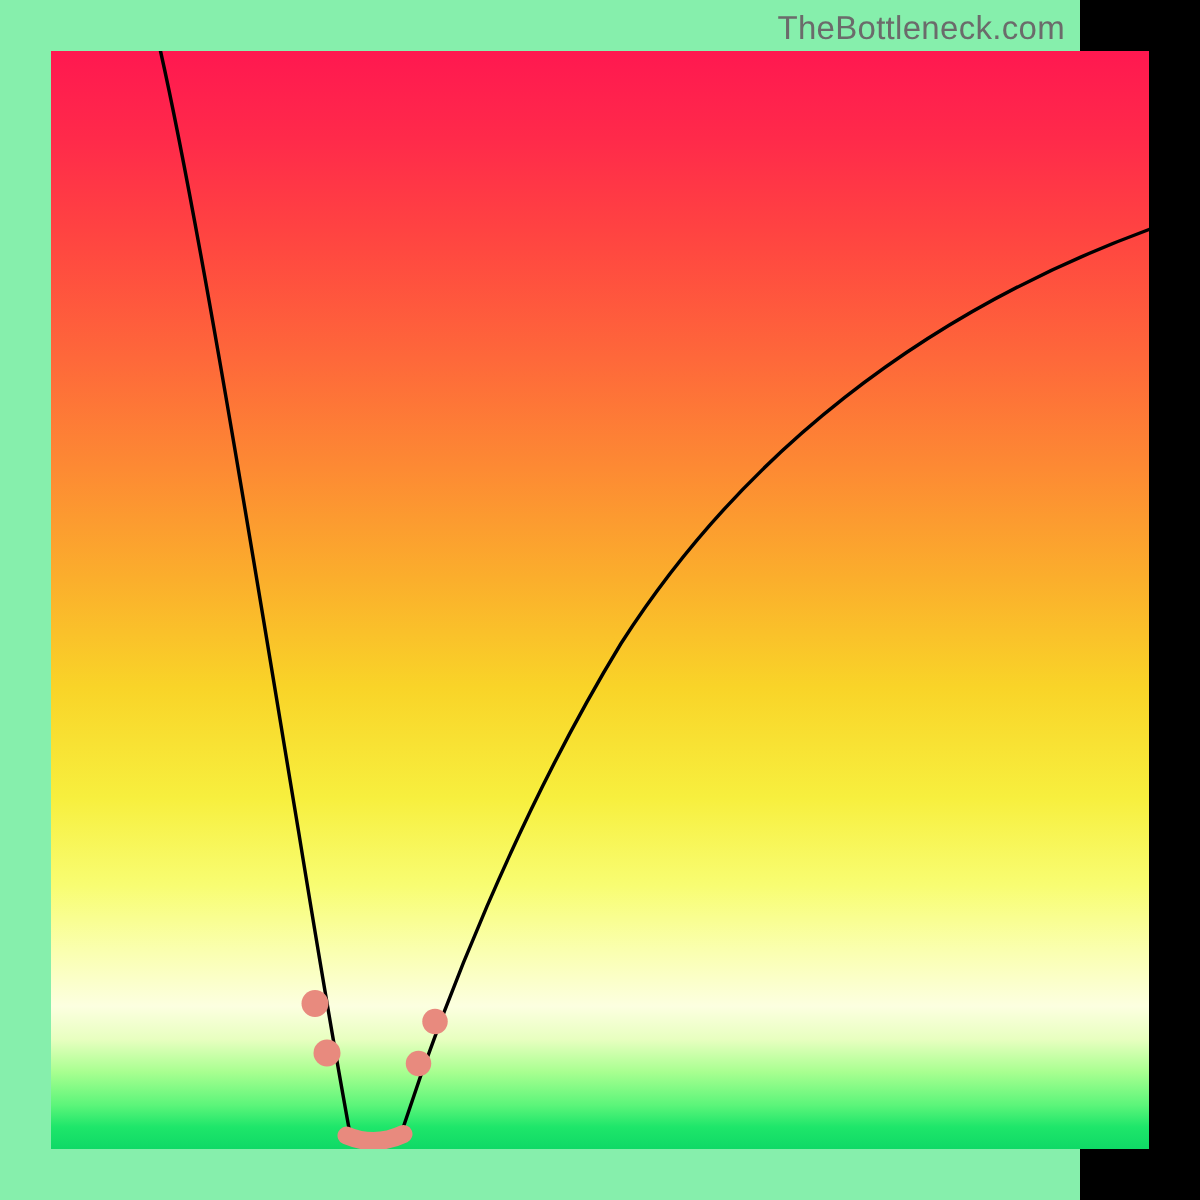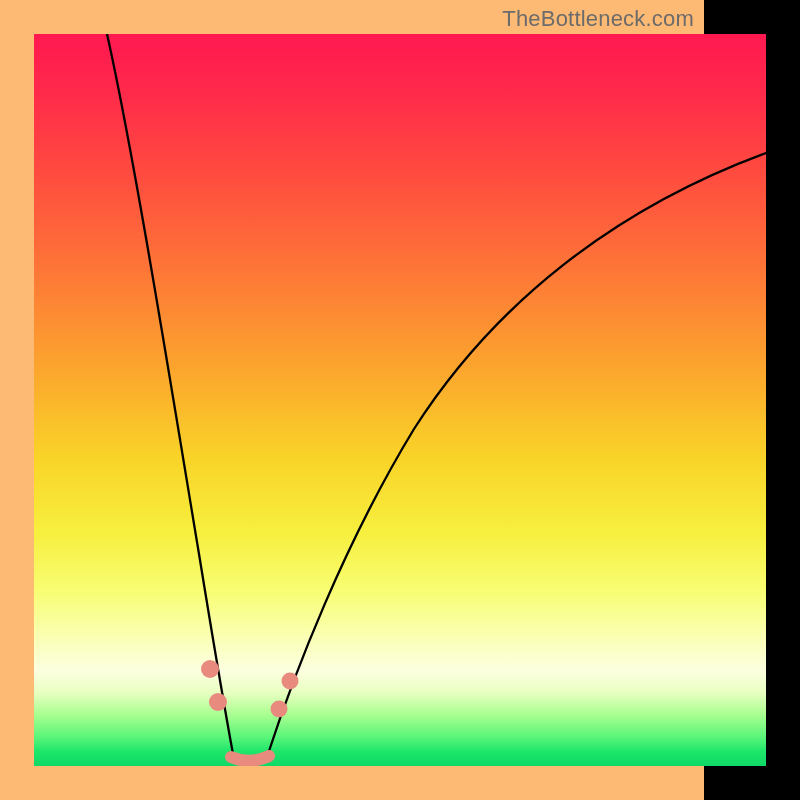--- a/index.html
+++ b/index.html
@@ -10,21 +10,22 @@
     background: #000;
     overflow: hidden;
     font-family: Arial, Helvetica, sans-serif;
   }
   .frame {
     position: absolute;
     top: 0;
     left: 0;
     width: 704px;
     height: 800px;
-    background: #fdba74;
+    background: #86efac;
+    padding-left: 16px;
   }
   .plot {
     position: absolute;
     top: 34px;
     left: 34px;
     width: 732px;
     height: 732px;
     
     background: linear-gradient(to bottom,
       #ff1850 0%,

